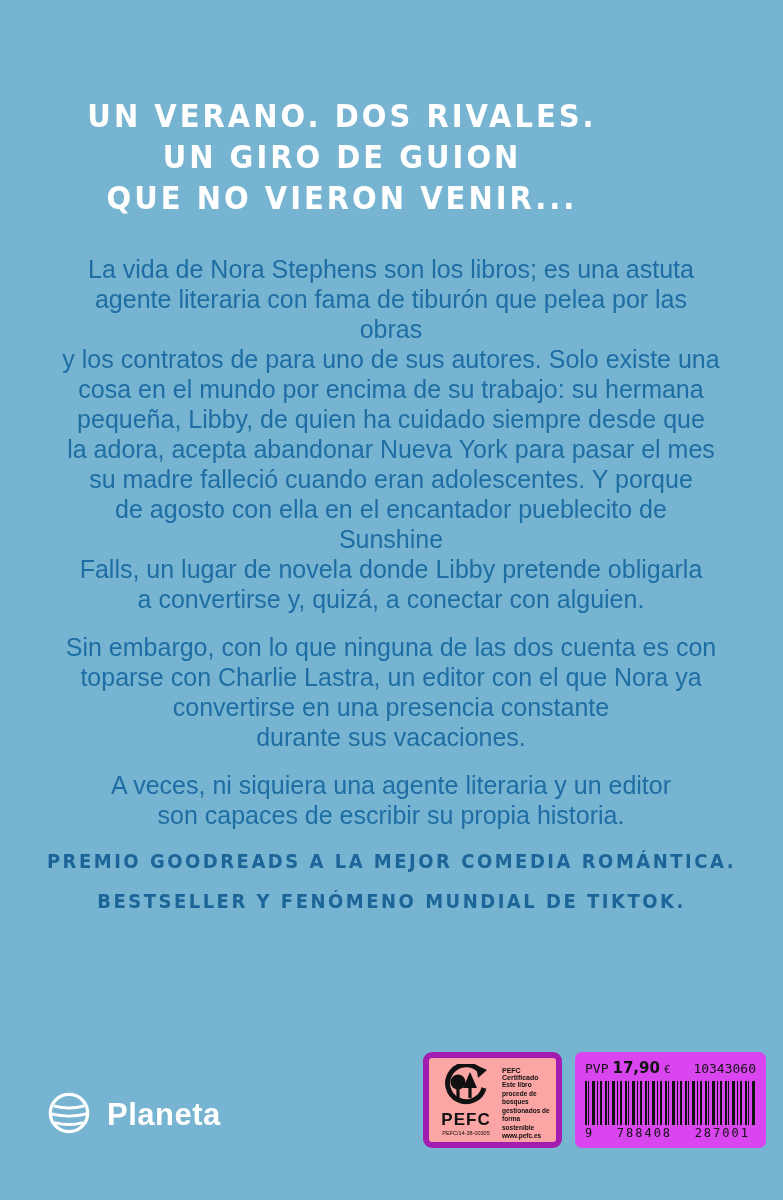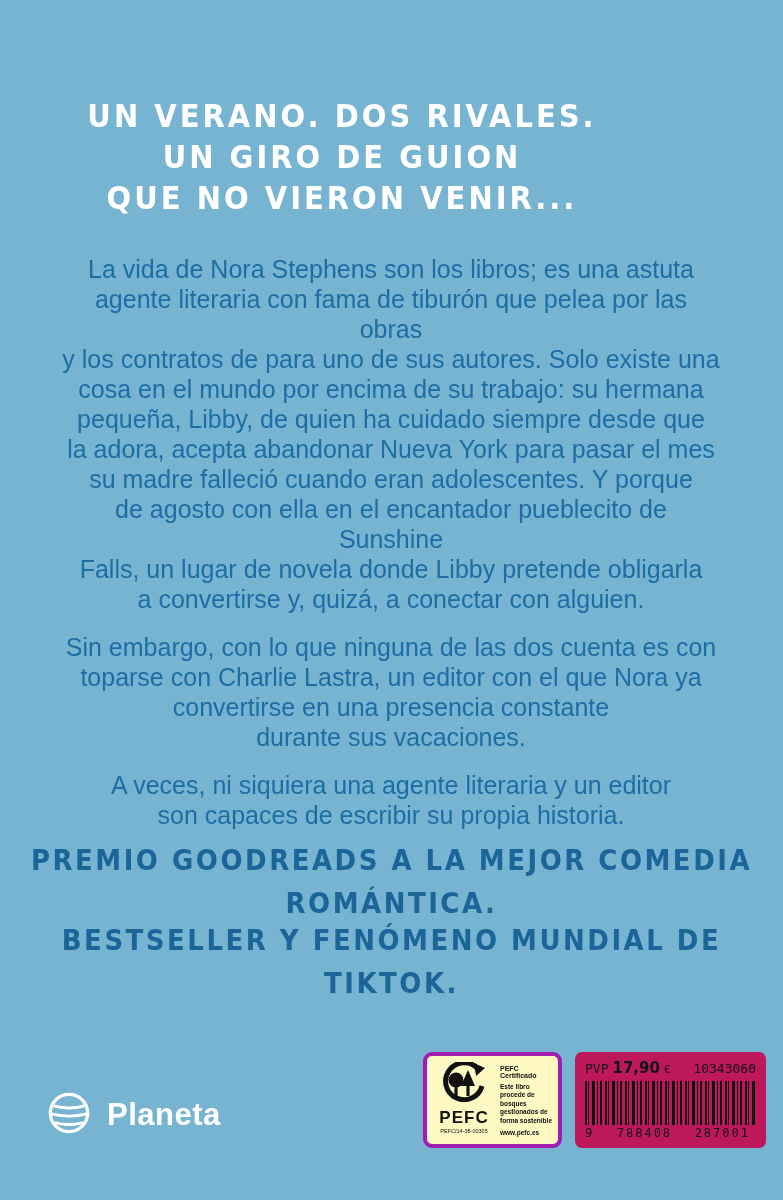--- a/index.html
+++ b/index.html
@@ -26,53 +26,53 @@
     font-size:25px;line-height:30px;font-weight:500;
   }
   .para{margin:0 0 18px 0;}
   .para:last-child{margin-bottom:0;}
 
   
   .accolades{
     position:absolute;top:842px;left:0;width:783px;
     text-align:center;color:#1c6598;
     font-family:"DejaVu Sans",sans-serif;
-    font-weight:700;font-size:26px;line-height:40px;letter-spacing:2.5px;
+    font-weight:700;font-size:18px;line-height:40px;letter-spacing:2.5px;
   }
   .accolade-line{transform:scaleY(1.06);}
 
   
   .planeta{
     position:absolute;left:46px;top:1090px;height:50px;
     display:flex;align-items:center;gap:15px;color:#ffffff;
   }
   .planeta-name{
     font-size:31px;font-weight:700;letter-spacing:0.5px;
     font-family:"Liberation Sans",sans-serif;
   }
 
   
   .pefc-card{
     position:absolute;left:423px;top:1052px;width:139px;height:96px;
-    background:#fef9c3;border:4px solid #a21caf;border-radius:9px;
+    background:#fca5a5;border:6px solid #a21caf;border-radius:9px;
     box-sizing:border-box;display:flex;padding:6px 5px 5px 6px;gap:5px;
     color:#111;
   }
   .pefc-left{width:62px;display:flex;flex-direction:column;align-items:center;justify-content:flex-start;}
   .pefc-word{font-weight:700;font-size:17px;letter-spacing:1px;line-height:17px;margin-top:1px;}
   .pefc-cert{font-size:5.5px;white-space:nowrap;margin-top:2px;}
   .pefc-right{flex:1;display:flex;flex-direction:column;justify-content:space-between;padding-top:3px;}
   .pefc-title{font-size:7px;font-weight:700;}
   .pefc-desc{font-size:6.5px;line-height:8.5px;font-weight:600;}
   .pefc-url{font-size:6.5px;font-weight:700;margin-bottom:3px;}
 
   
   .barcode-card{
     position:absolute;left:575px;top:1052px;width:191px;height:96px;
-    background:#be185d;border-radius:7px;box-sizing:border-box;
+    background:#d946ef;border-radius:7px;box-sizing:border-box;
     padding:7px 10px 4px 10px;color:#111;
     font-family:"DejaVu Sans Mono",monospace;
   }
   .barcode-top{display:flex;justify-content:space-between;align-items:baseline;}
   .pvp-group{display:flex;align-items:baseline;gap:4px;}
   .pvp-label{font-size:13px;font-weight:500;}
   .pvp-price{font-size:15px;font-weight:700;font-family:"DejaVu Sans",sans-serif;}
   .pvp-euro{font-size:11px;}
   .barcode-ref{font-size:13px;}
   .barcode-bars{

